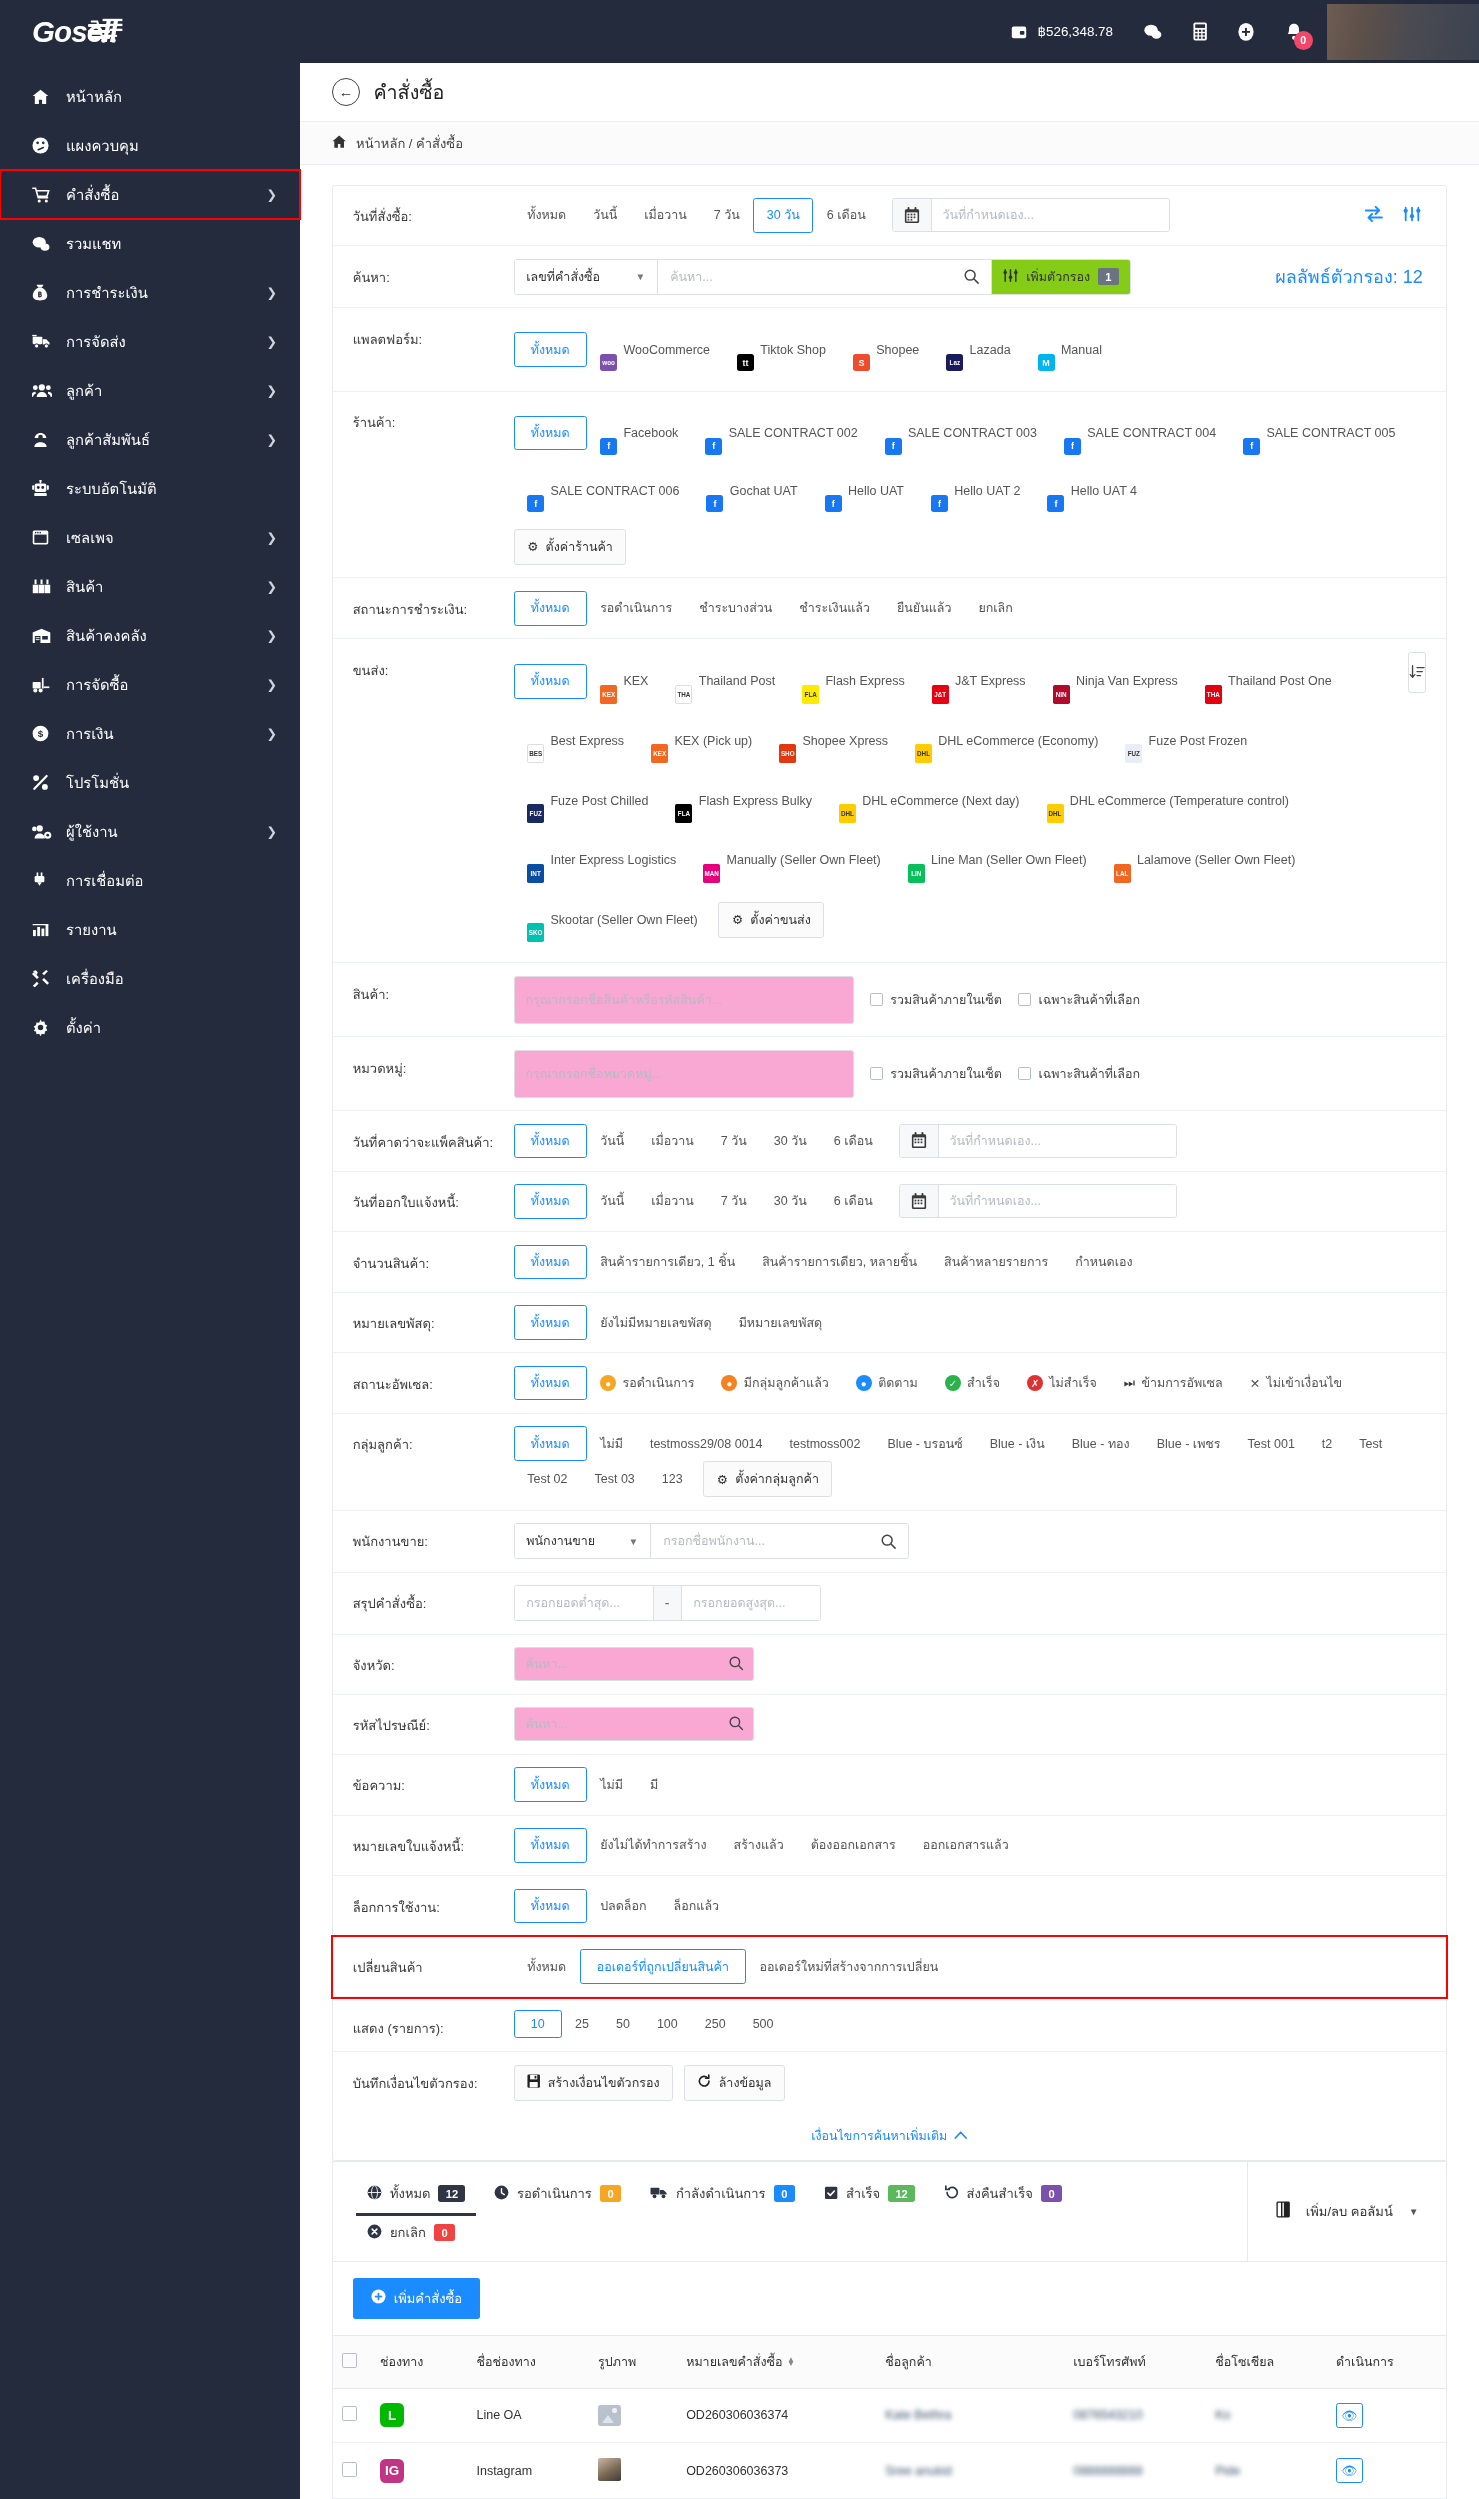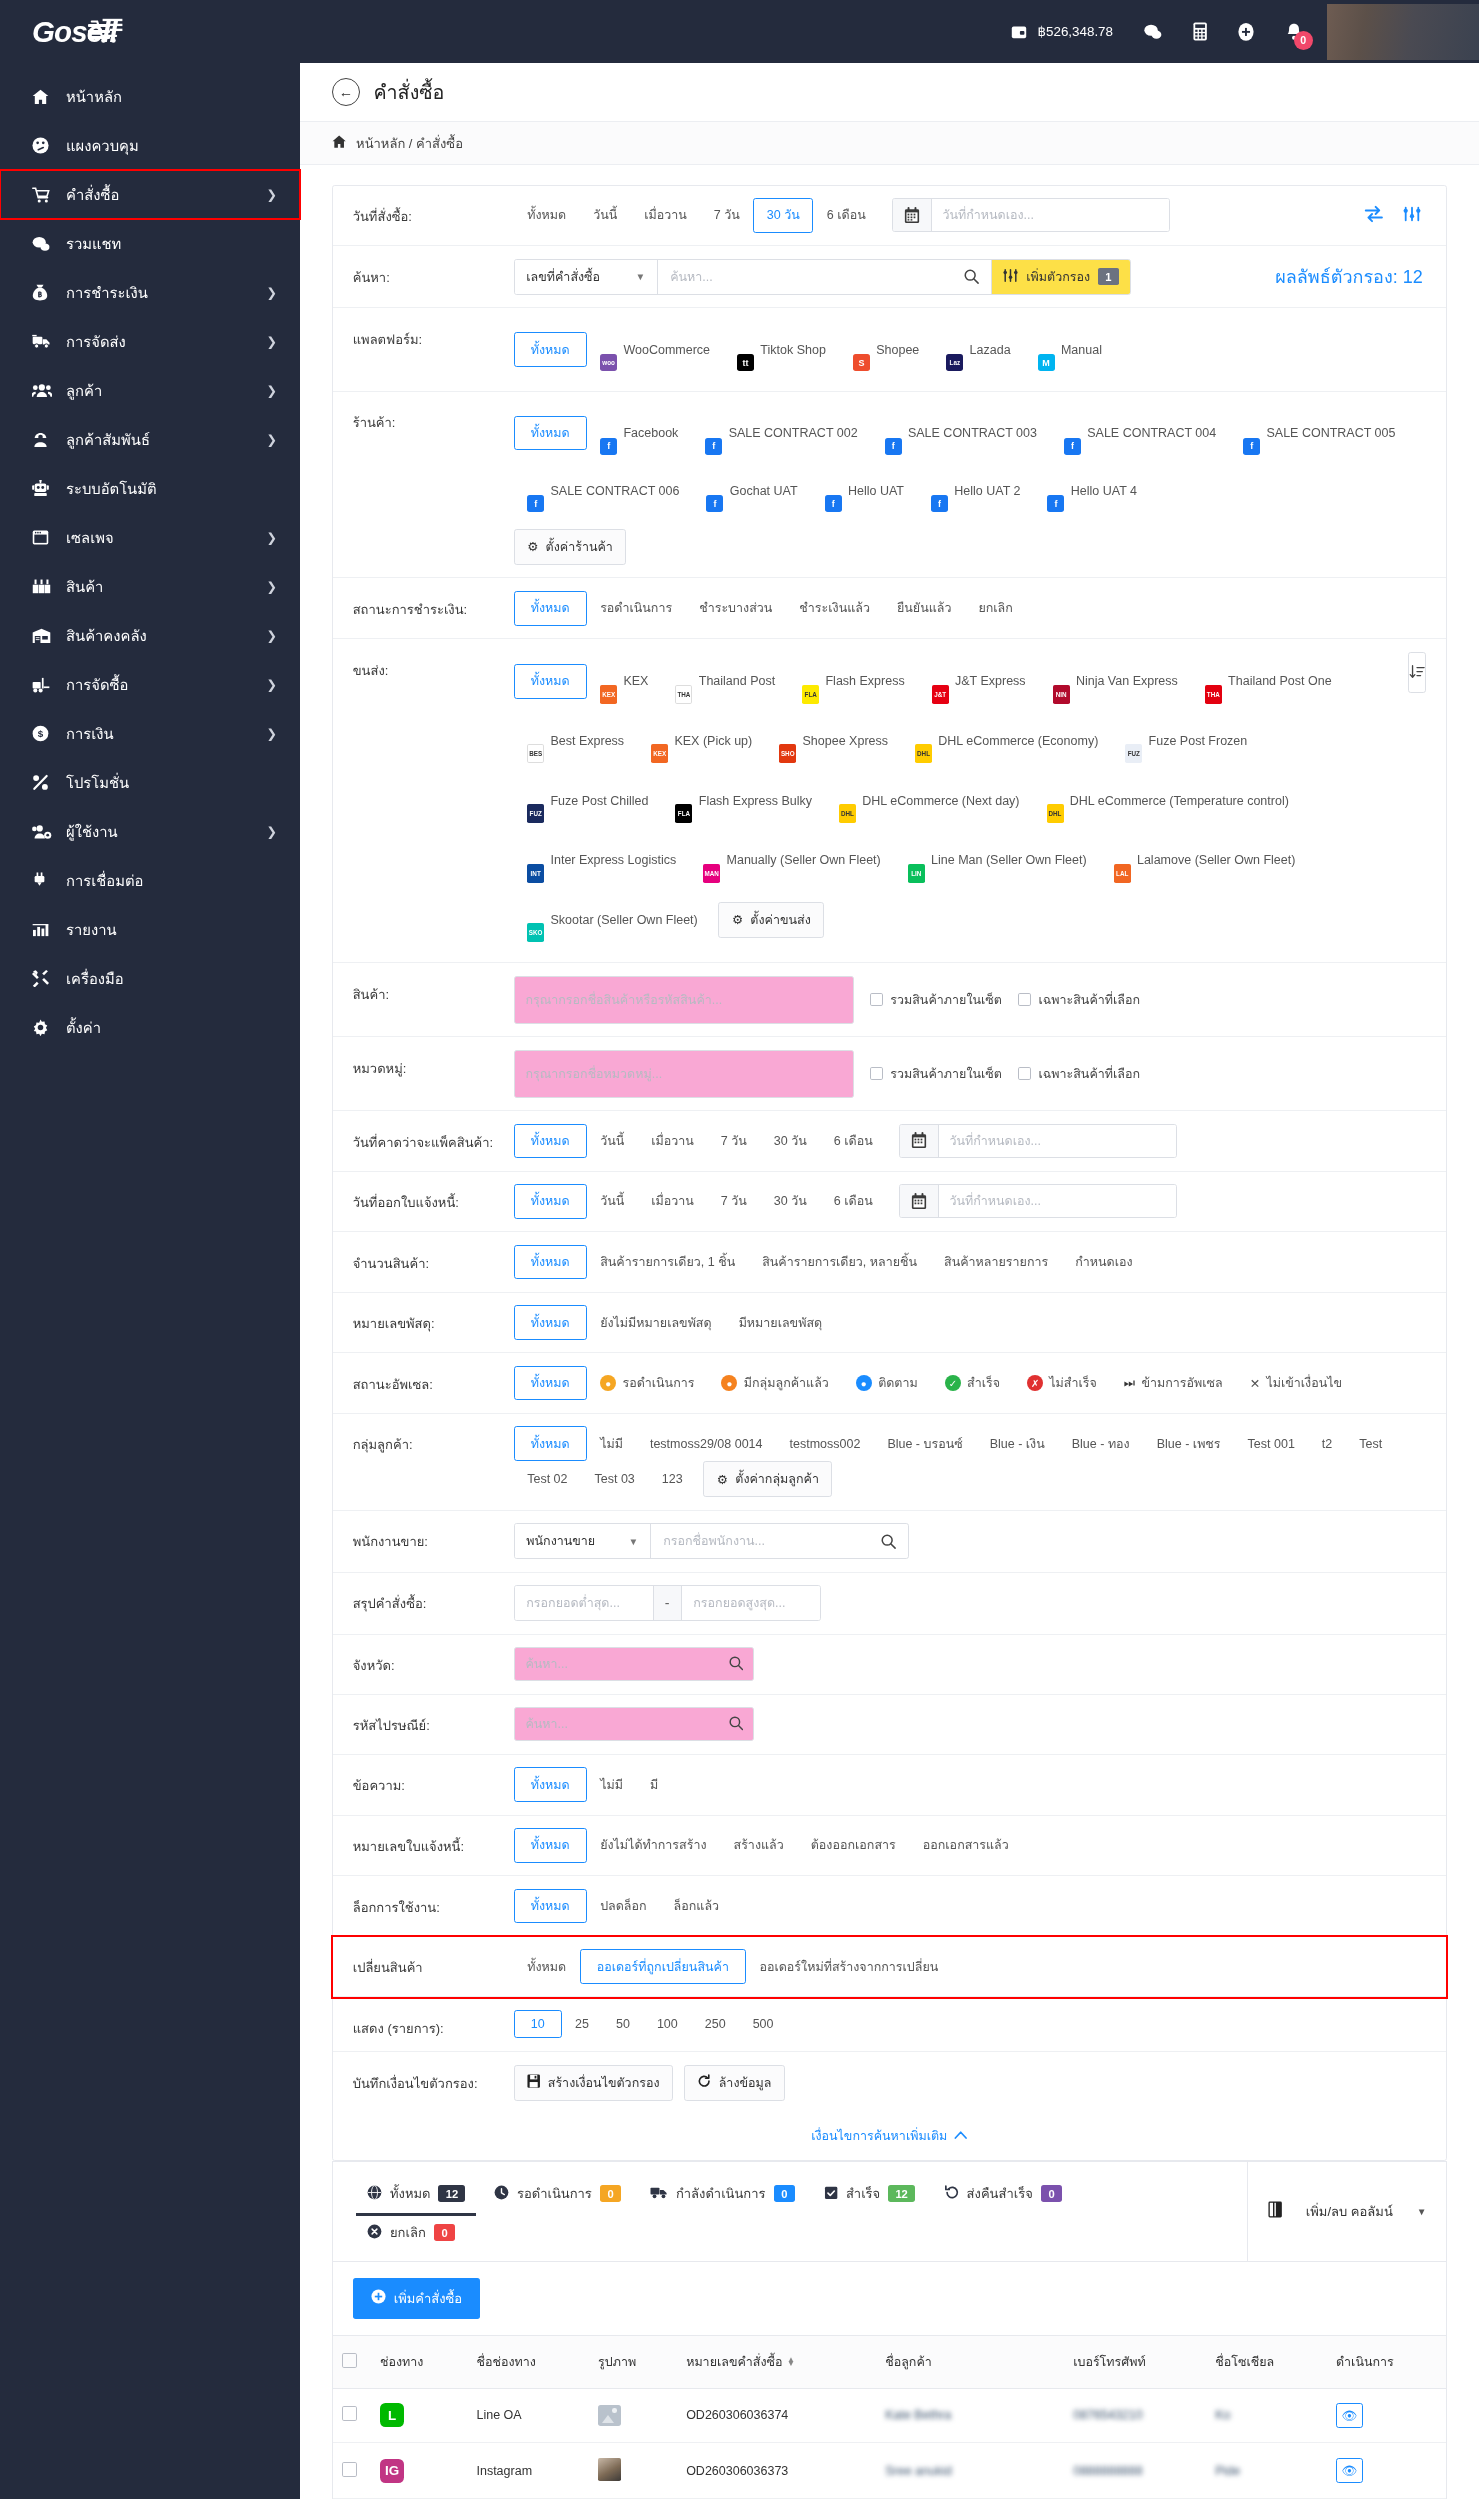--- a/index.html
+++ b/index.html
@@ -122,21 +122,21 @@
   .search-group { display: flex; align-items: stretch; height: 36px; border: 0.9px solid #dcdfe5; border-radius: 2.7px; overflow: hidden; }
   .search-sel {
     width: 143px; border-right: 0.9px solid #dcdfe5; display: flex; align-items: center;
     justify-content: space-between; padding: 0 11.6px; font-size: 12.5px; color: #333; cursor: pointer; background:#fff;
   }
   .search-inp { border: none; outline: none; width: 295px; padding: 0 12.5px; font-size: 12.5px; }
   .search-inp::placeholder { color: #b6bac2; }
   .search-mag { width: 38px; display:flex; align-items:center; justify-content:center; cursor:pointer; color:#555;}
   .addfilter {
     border-left: 0.9px solid #dcdfe5; display: flex; align-items: center; gap: 8px;
-    padding: 0 11.6px; font-size: 12.5px; color: #333; cursor: pointer; background:#fde047;
+    padding: 0 11.6px; font-size: 12.5px; color: #333; cursor: pointer; background:#84cc16;
   }
   .addfilter-count { background: #6b7280; color: #fff; font-size: 11.2px; padding: 2.7px 7.2px; border-radius: 1.8px; font-weight:600;}
   .filter-result { margin-left: auto; color: #1a8cff; font-size: 18px; white-space: nowrap; padding-right: 3.6px;}
 
   .icon-btn-sq {
     width: 34px; height: 41px; border: 0.9px solid #dcdfe5; border-radius: 2.7px; background: #fff;
     display: flex; align-items: center; justify-content: center; cursor: pointer; color: #444;
   }
   .row-tools { margin-left: auto; display: flex; align-items: center; gap: 19.7px; color: #1a8cff; padding-right:5.4px; }
 
@@ -174,21 +174,21 @@
   .tab {
     display: flex; align-items: center; gap: 8px; padding: 9px 14.3px; font-size: 13px;
     color: #3a3a3a; cursor: pointer; position: relative; white-space: nowrap;
   }
   .tab.active::after {
     content: ""; position: absolute; left: 3.6px; right: 3.6px; bottom: -2.7px; height: 2.7px; background: #2f3545;
   }
   .tab-badge { color: #fff; font-size: 11.2px; font-weight: 600; border-radius: 2.7px; padding: 2.7px 7.2px; min-width: 21.5px; text-align: center;}
   .tabs-right {
     flex: 0 0 199px; border-left: 0.9px solid #e7e9ee; display: flex; align-items: center;
-    justify-content: center; gap: 24px; font-size: 13px; color: #333; cursor: pointer;
+    justify-content: center; gap: 16px; font-size: 13px; color: #333; cursor: pointer;
   }
 
   .addbar { margin: 0 32px; border: 0.9px solid #e7e9ee; border-top: none; padding: 16px 19.7px; }
   .btn-primary {
     background: #1a8cff; color: #fff; border: none; border-radius: 2.7px;
     padding: 9.8px 18px; font-size: 13px; display: inline-flex; align-items: center; gap: 8px; cursor: pointer;
     font-family: inherit;
   }
 
   

